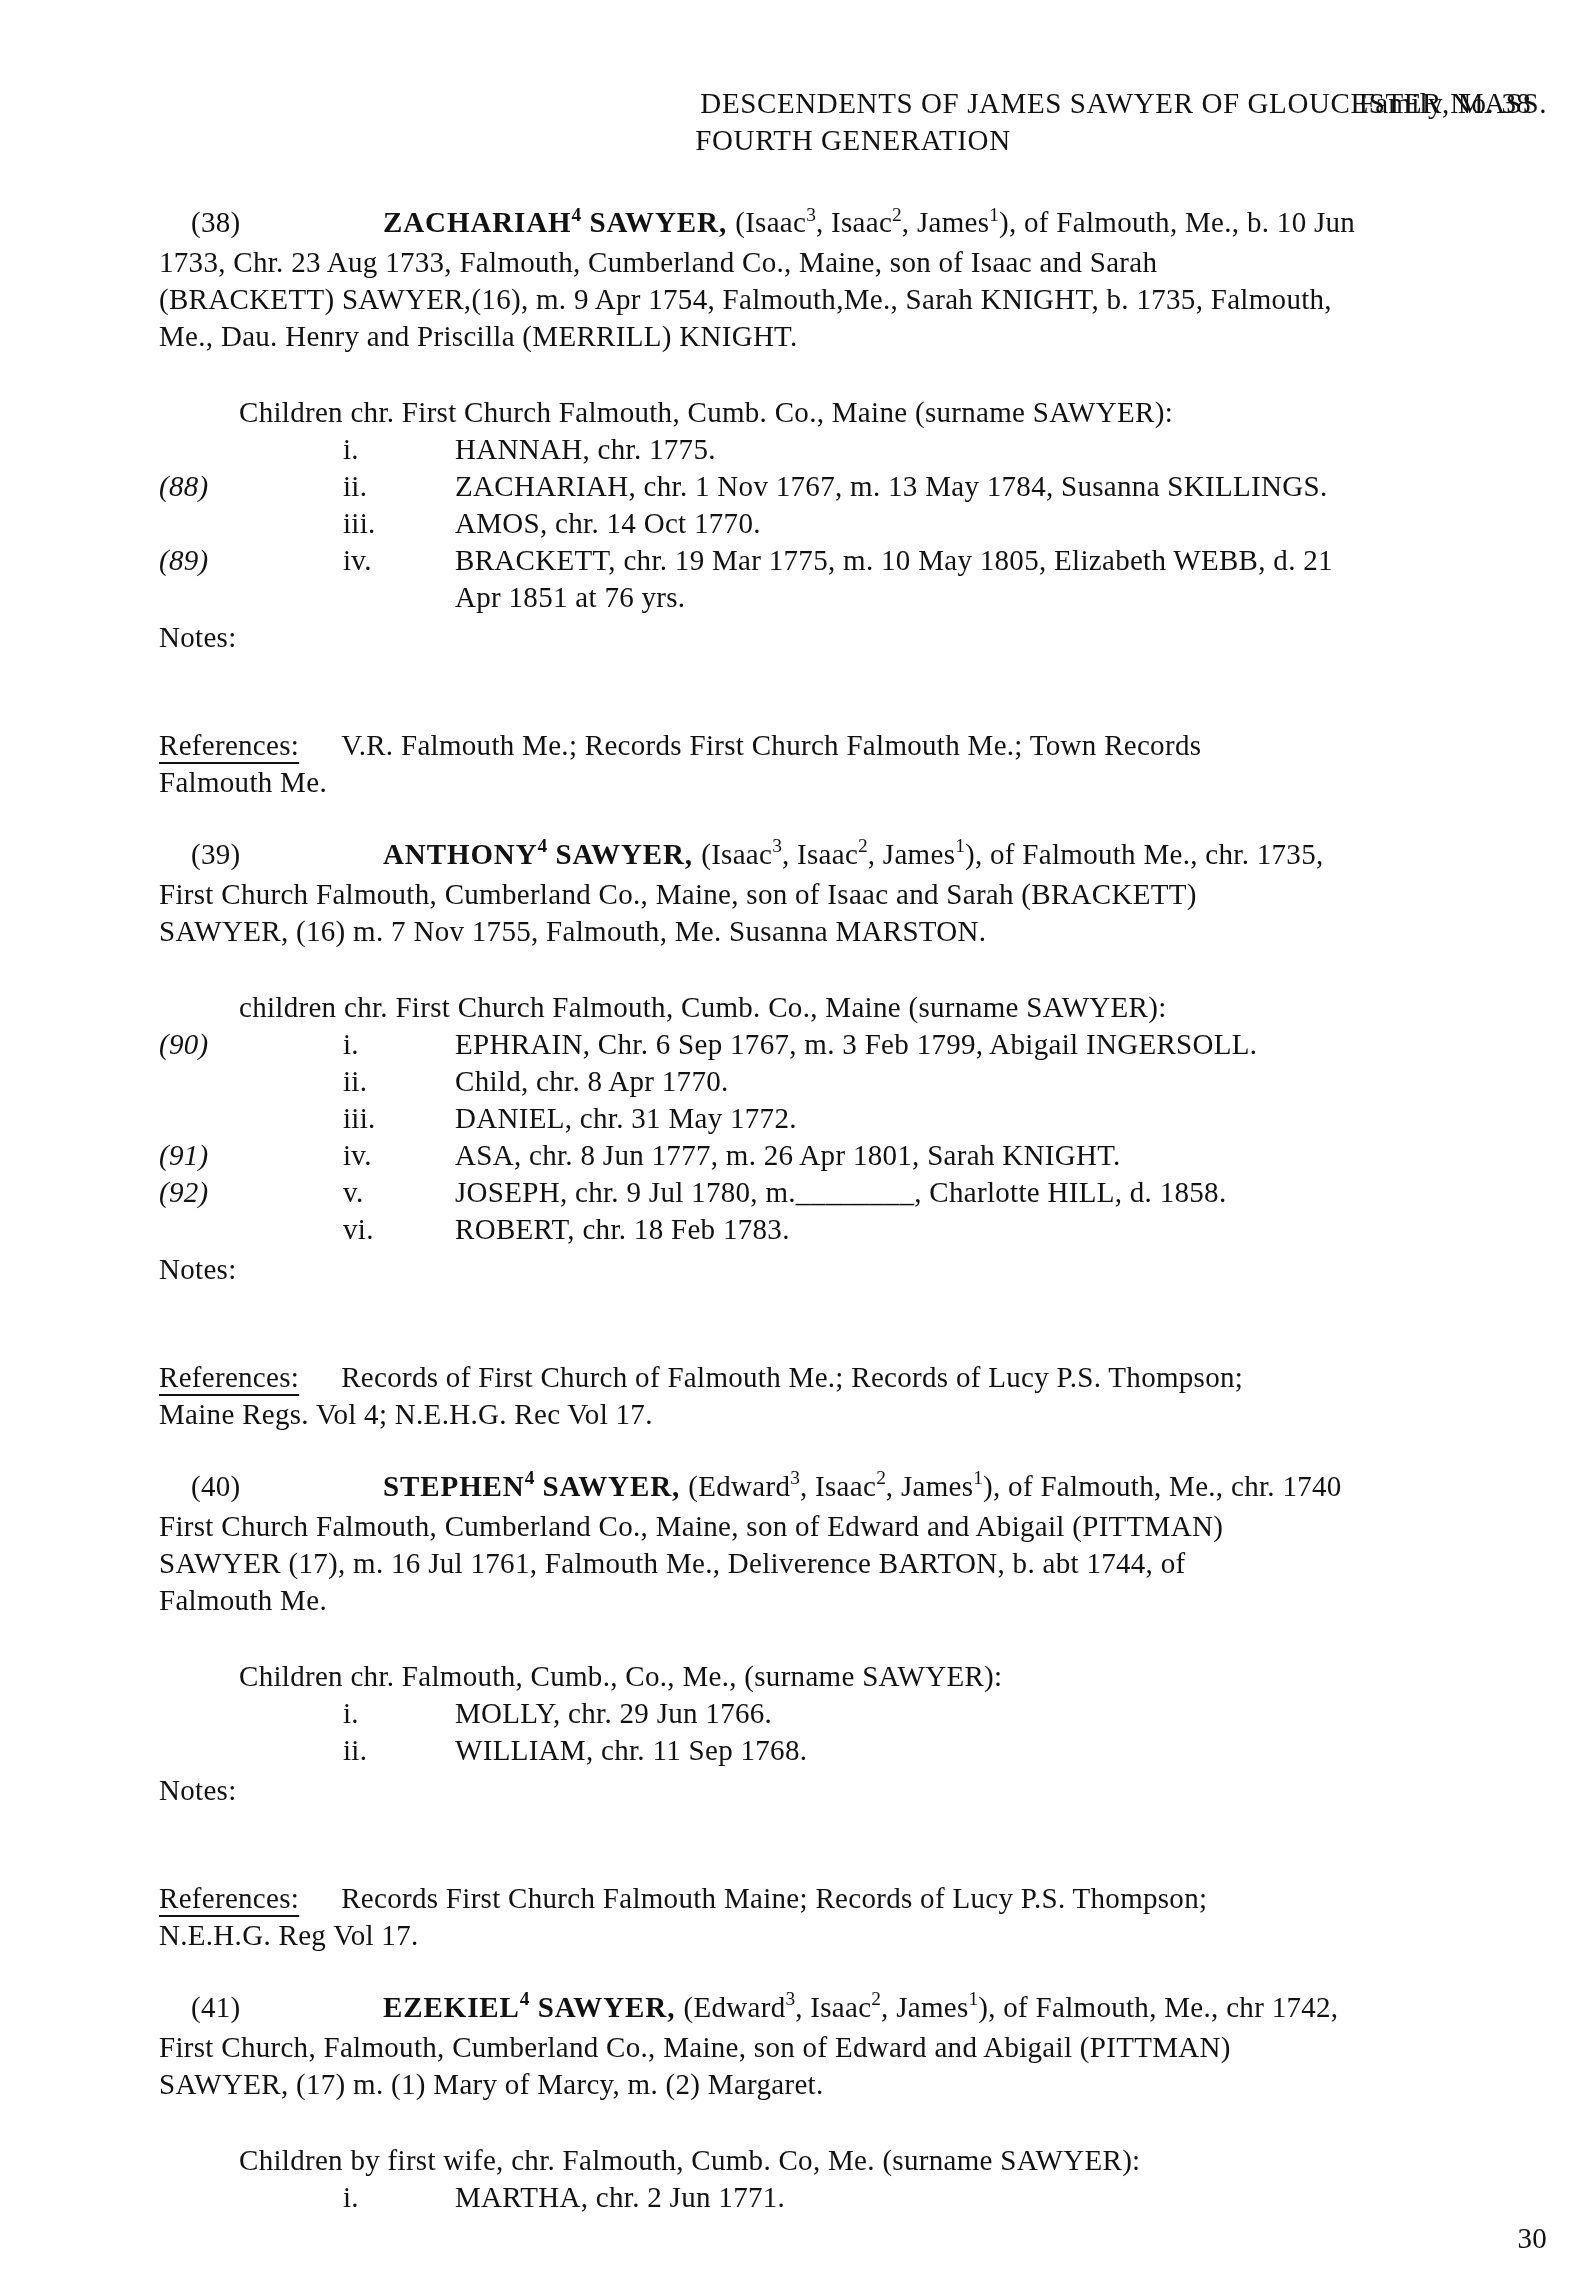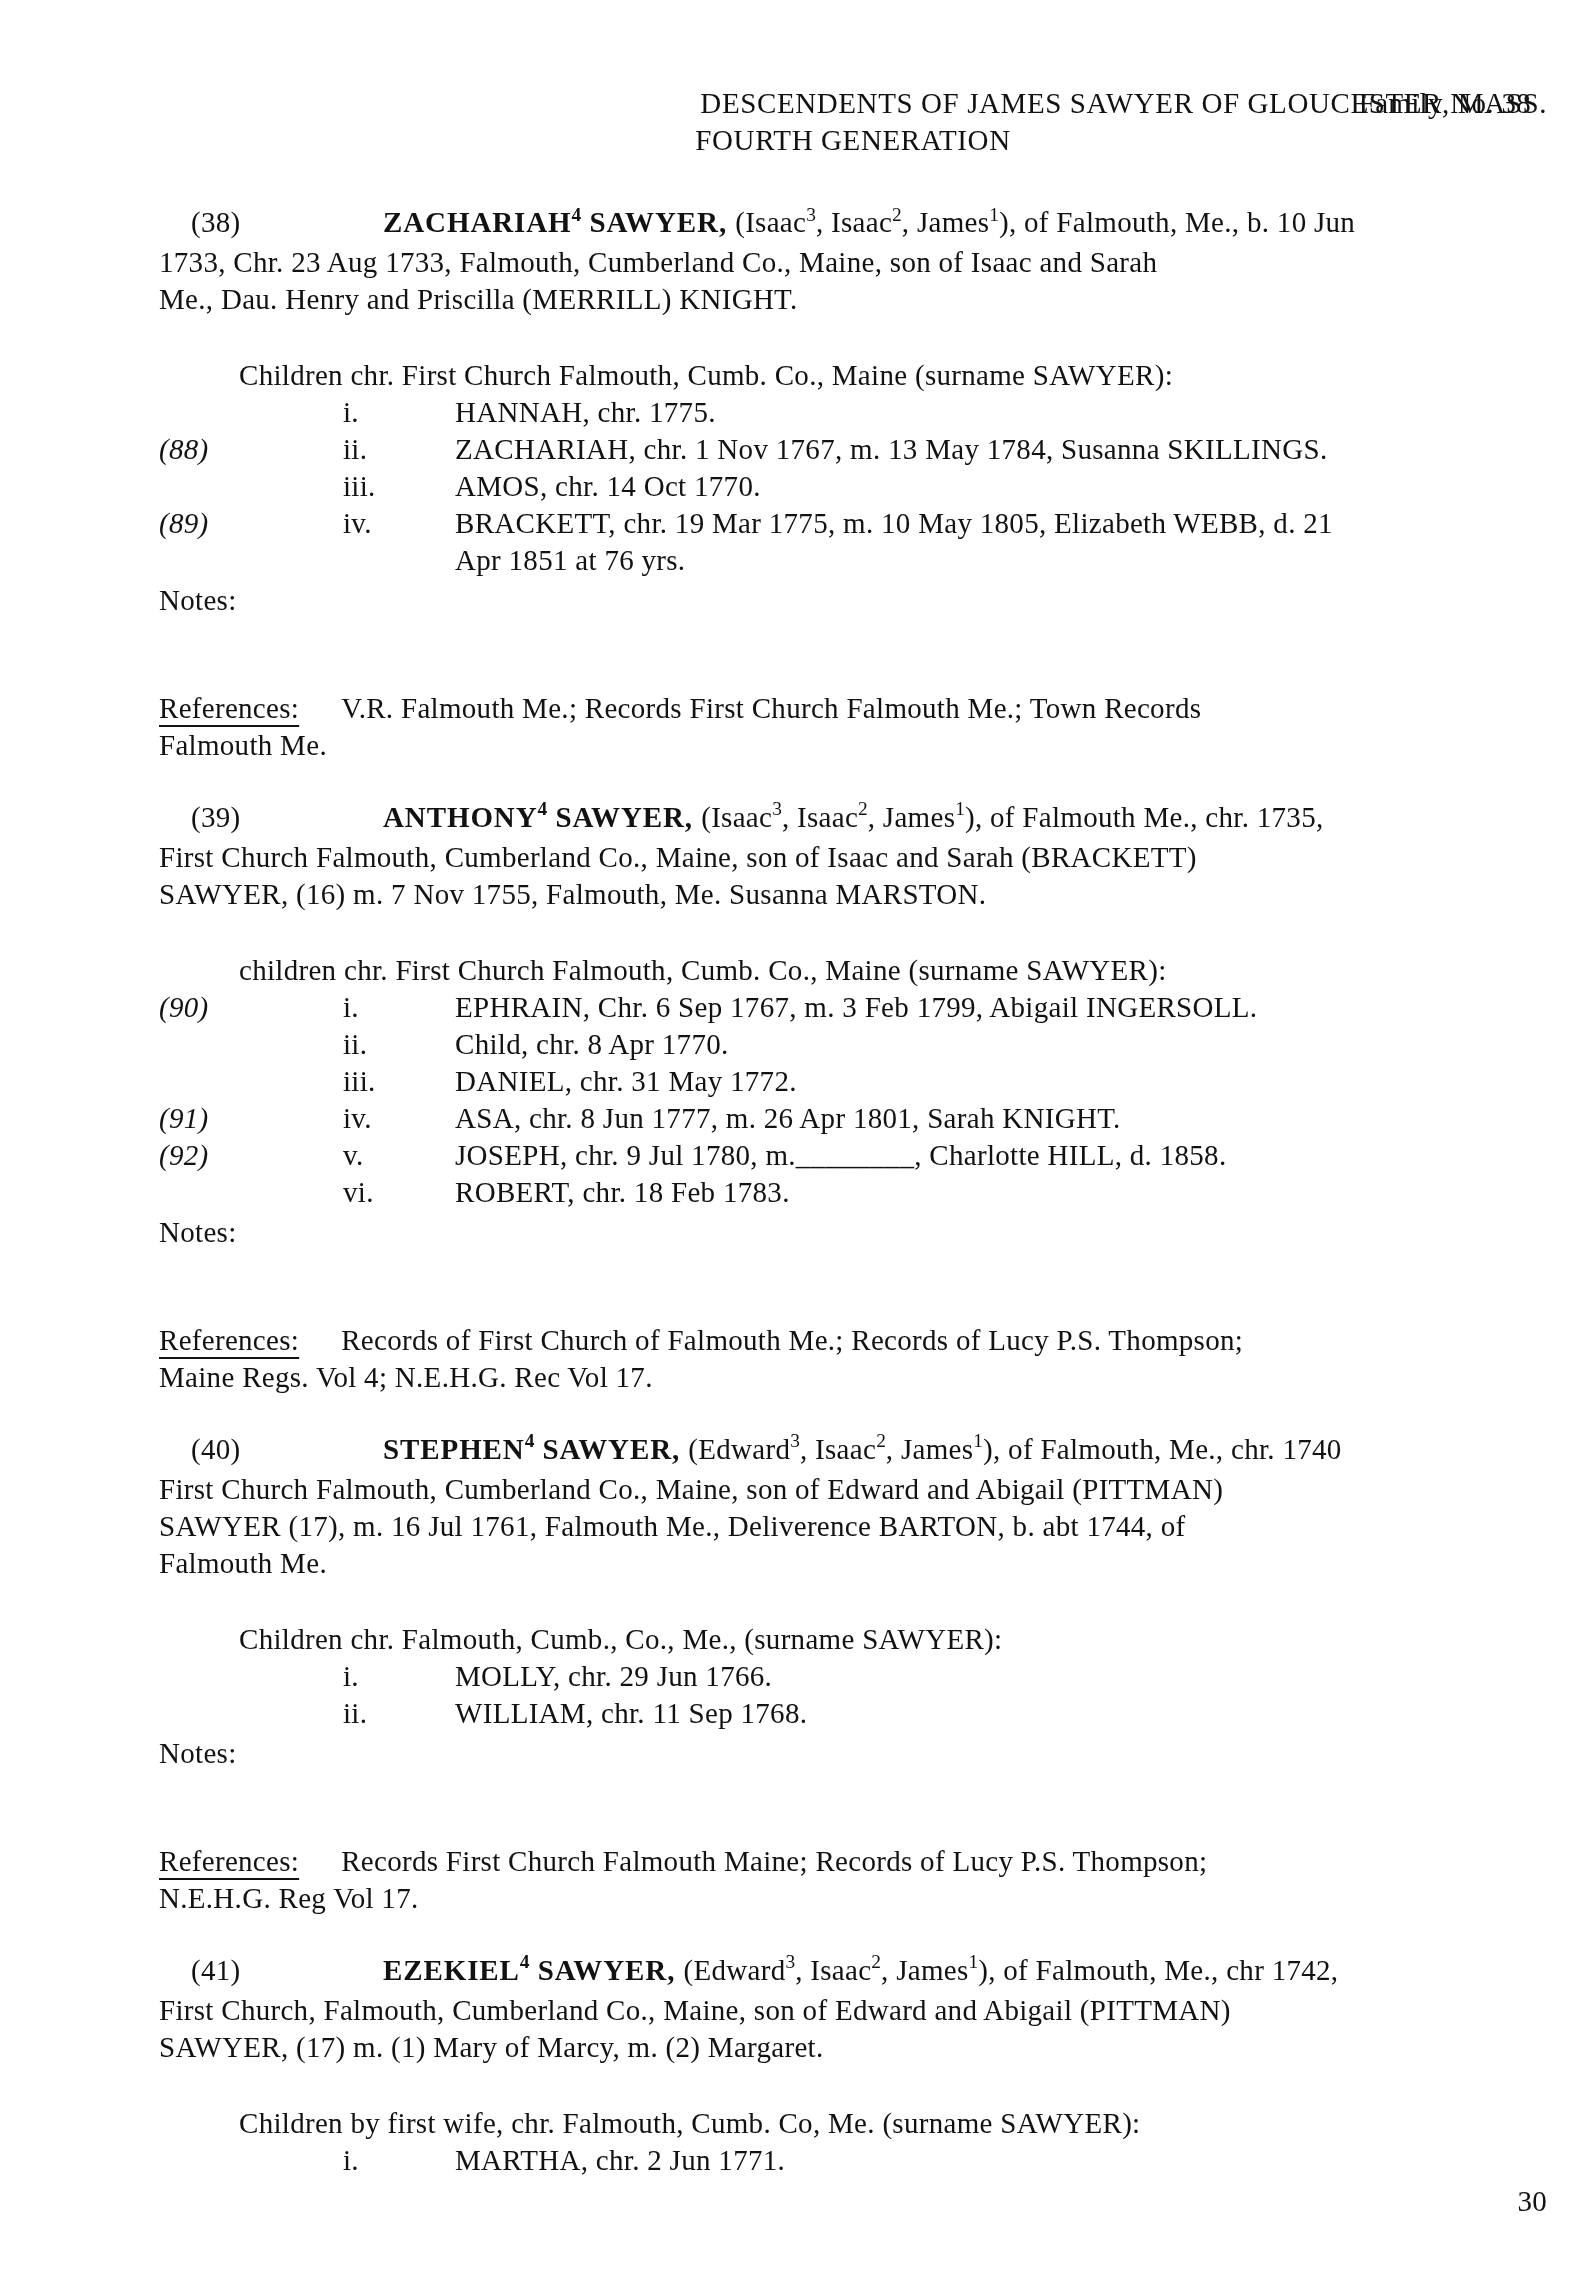--- a/index.html
+++ b/index.html
@@ -60,20 +60,21 @@
 
   <div class="hdr">
     <span>DESCENDENTS OF JAMES SAWYER OF GLOUCESTER, MASS.</span>
     <span class="fam">Family No. 38</span>
   </div>
   <div class="sub">FOURTH GENERATION</div>
 
   <section class="entry e38">
     <div><span class="eid">(38)</span><span class="nm">ZACHARIAH</span><span class="sp b">4</span><span class="nm"> SAWYER, </span><span>(Isaac</span><span class="sp">3</span><span>, Isaac</span><span class="sp">2</span><span>, James</span><span class="sp">1</span><span>), of Falmouth, Me., b. 10 Jun</span></div>
     <div>1733, Chr. 23 Aug 1733, Falmouth, Cumberland Co., Maine, son of Isaac and Sarah</div>
+    <div>(BRACKETT) SAWYER,(16), m. 9 Apr 1754, Falmouth,Me., Sarah KNIGHT, b. 1735, Falmouth,</div>
     <div>Me., Dau. Henry and Priscilla (MERRILL) KNIGHT.</div>
 
     <div class="clabel">Children chr. First Church Falmouth, Cumb. Co., Maine (surname SAWYER):</div>
     <div class="crow">
       <span class="rn">i.</span>
       <div class="ct">HANNAH, chr. 1775.</div>
     </div>
     <div class="crow">
       <span class="rid">(88)</span>
       <span class="rn">ii.</span>

